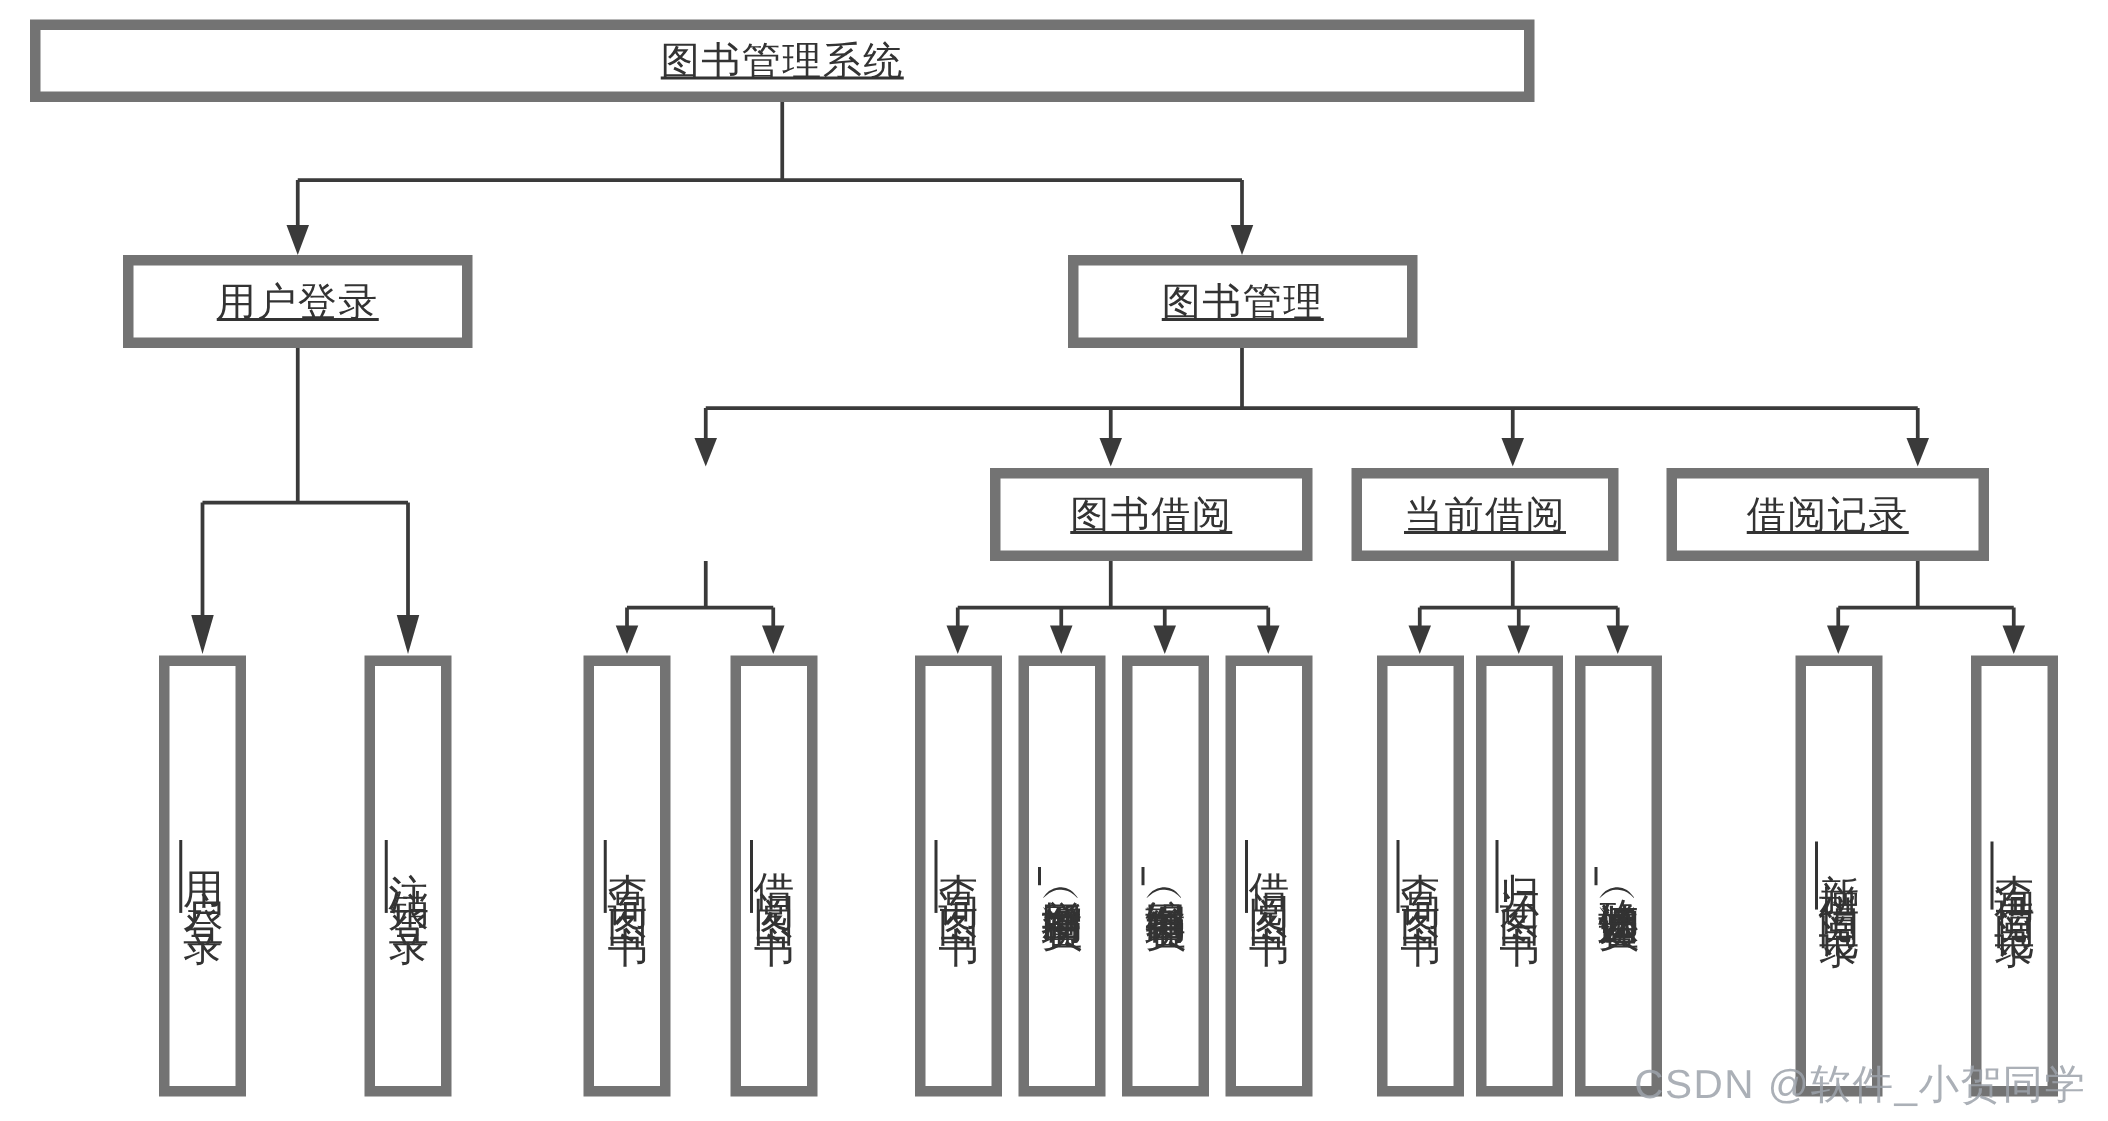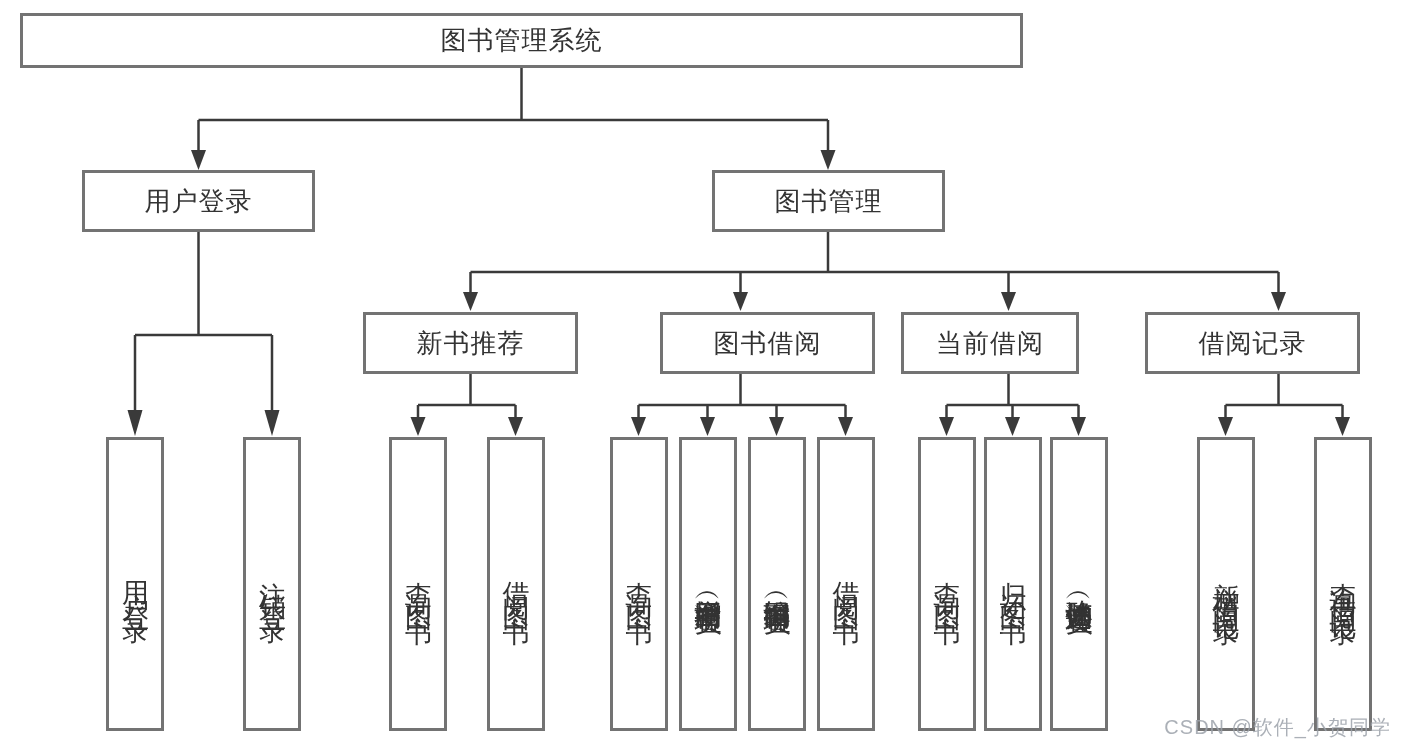--- a/index.html
+++ b/index.html
@@ -1,43 +1,44 @@
 <!DOCTYPE html>
 <html><head>
 <meta charset="utf-8">
 <style>
   html,body{margin:0;padding:0;background:#ffffff;}
   body{font-family:"Liberation Sans","DejaVu Sans",sans-serif;}
   #stage{position:relative;width:1405px;height:747px;background:#ffffff;overflow:hidden;}
   .node{
     position:absolute;
     box-sizing:border-box;
-    border:3px solid #737373;
+    border:7px solid #737373;
     background:#ffffff;
     display:flex;align-items:center;justify-content:center;
     color:#333333;
     z-index:2;
+    text-decoration:underline;
   }
   .node.h{font-size:26px;letter-spacing:1px;}
   .leaf{
     width:58px;height:294px;top:437px;
     font-size:27px;
     writing-mode:vertical-rl;
     text-orientation:mixed;
     line-height:1;
   }
   .sp4{letter-spacing:0.45em;}
   .sp6{letter-spacing:0.28em;}
   .sp9{letter-spacing:0.05em;}
   #connectors{position:absolute;left:0;top:0;z-index:1;}
   #connectors path{stroke:#3a3a3a;stroke-width:2.5;fill:none;}
   #connectors polygon{fill:#3a3a3a;stroke:none;}
   #watermark{
     position:absolute;right:14px;bottom:6px;
-    font-size:20px;color:rgba(156,162,170,0.85);
+    font-size:27px;color:rgba(156,162,170,0.85);
     letter-spacing:1px;z-index:3;white-space:nowrap;
   }
 </style>
 </head>
 <body>
 
 <div id="stage">
 
   <svg id="connectors" width="1405" height="747" viewBox="0 0 1405 747">
 
@@ -99,24 +100,23 @@
       <polygon points="1218,417 1233,417 1225.5,436"></polygon>
     <path d="M1342.5 405 V419"></path>
       <polygon points="1335,417 1350,417 1342.5,436"></polygon>
   </svg>
 
   <div class="node h" style="left:20px;top:13px;width:1003px;height:55px;">图书管理系统</div>
 
   <div class="node h" style="left:82px;top:170px;width:233px;height:62px;">用户登录</div>
   <div class="node h" style="left:712px;top:170px;width:233px;height:62px;">图书管理</div>
 
-  <div class="node h" style="left:363px;top:312px;width:215px;height:62px;">新书推荐</div>
   <div class="node h" style="left:660px;top:312px;width:215px;height:62px;">图书借阅</div>
   <div class="node h" style="left:901px;top:312px;width:178px;height:62px;">当前借阅</div>
-  <div class="node h" style="left:1145px;top:312px;width:215px;height:62px;">借阅记录</div>
+  <div class="node h" style="left:1111px;top:312px;width:215px;height:62px;">借阅记录</div>
 
   <div class="node leaf sp4" style="left:106px;">用户登录</div>
   <div class="node leaf sp4" style="left:243px;">注销登录</div>
 
   <div class="node leaf sp4" style="left:389px;">查询图书</div>
   <div class="node leaf sp4" style="left:486.5px;">借阅图书</div>
 
   <div class="node leaf sp4" style="left:609.5px;">查询图书</div>
   <div class="node leaf sp9" style="left:678.5px;">新增图书（管理员）</div>
   <div class="node leaf sp9" style="left:747.5px;">编辑图书（管理员）</div>

